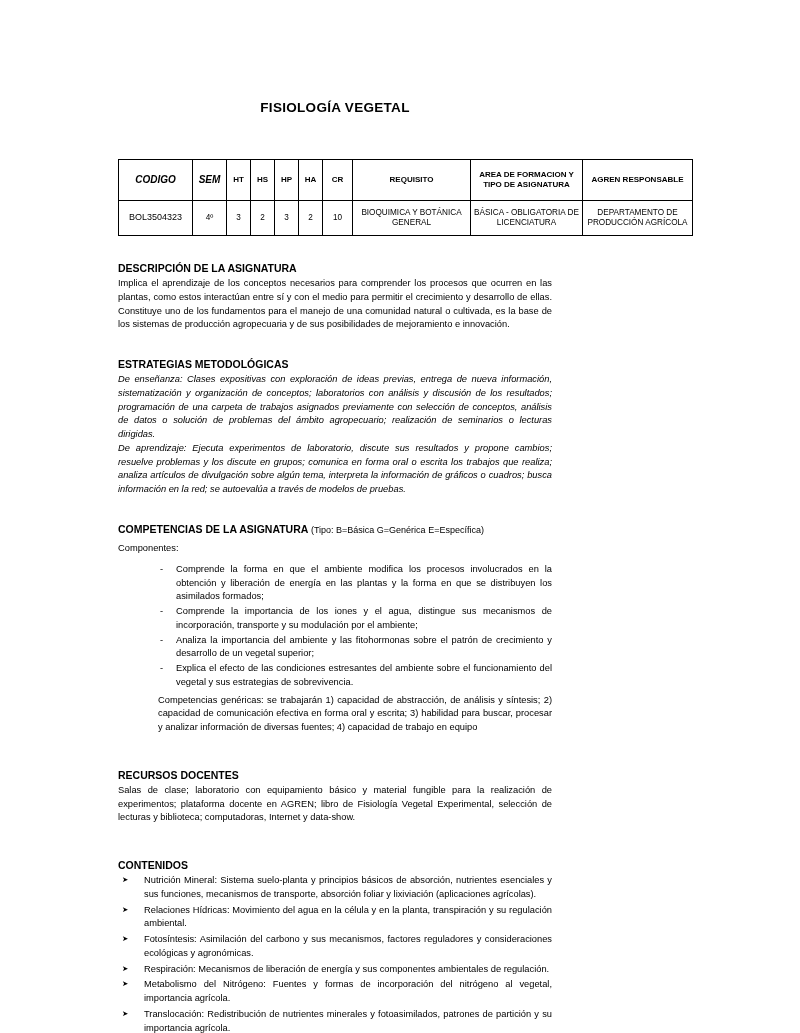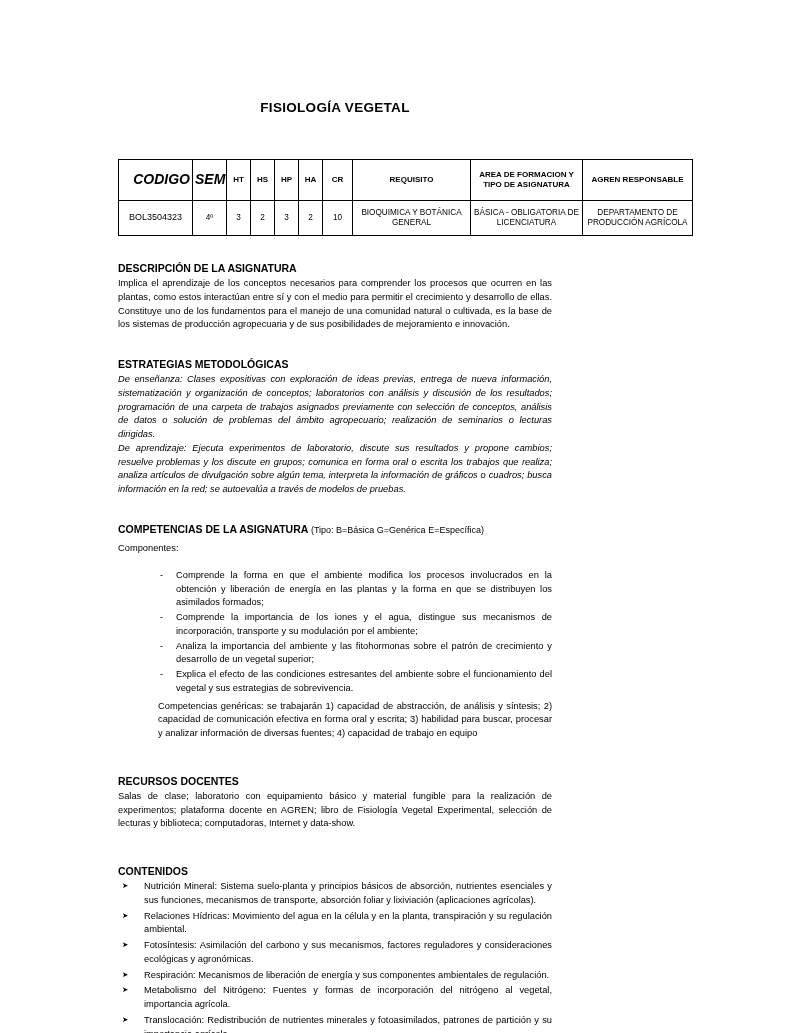--- a/index.html
+++ b/index.html
@@ -64,22 +64,21 @@
     padding: 3px 2px;
     line-height: 1.25;
   }
   table.course th {
     font-weight: bold;
     height: 34px;
   }
   table.course th.ital {
     font-style: italic;
     font-weight: bold;
-    font-size: 14px;
-    text-align: right;
+    font-size: 10px;
   }
   table.course td {
     height: 28px;
     font-size: 8.2px;
   }
   table.course td.firstcell {
     font-size: 9px;
   }
   
   ul.arrow, ul.dash, ul.plain {
@@ -97,21 +96,21 @@
   }
   ul.arrow > li::before {
     content: "\27A4";
     position: absolute;
     left: 4px;
     top: 0;
     font-size: 7.5px;
     color: #000;
   }
   ul.dash {
-    margin: 16px 0 0 40px;
+    margin: 10px 0 0 40px;
   }
   ul.dash > li {
     position: relative;
     padding-left: 18px;
     font-size: 9.3px;
     line-height: 1.48;
     margin-bottom: 1px;
     text-align: justify;
   }
   ul.dash > li::before {

